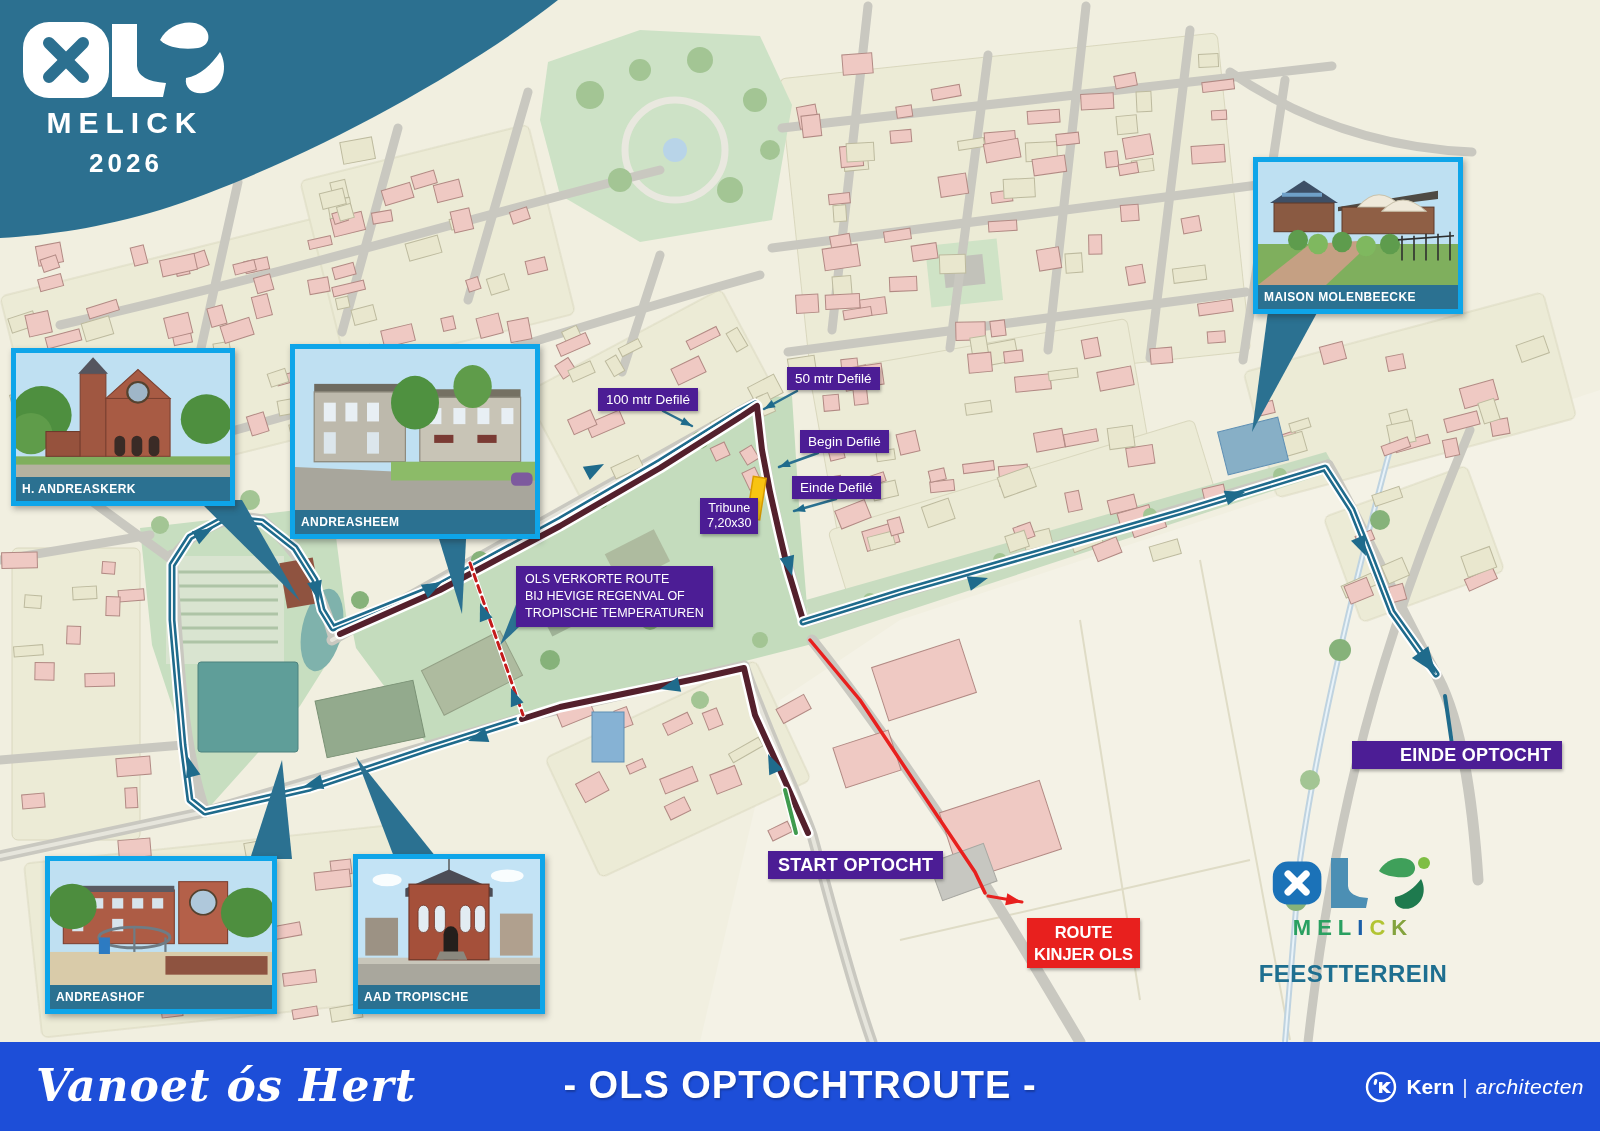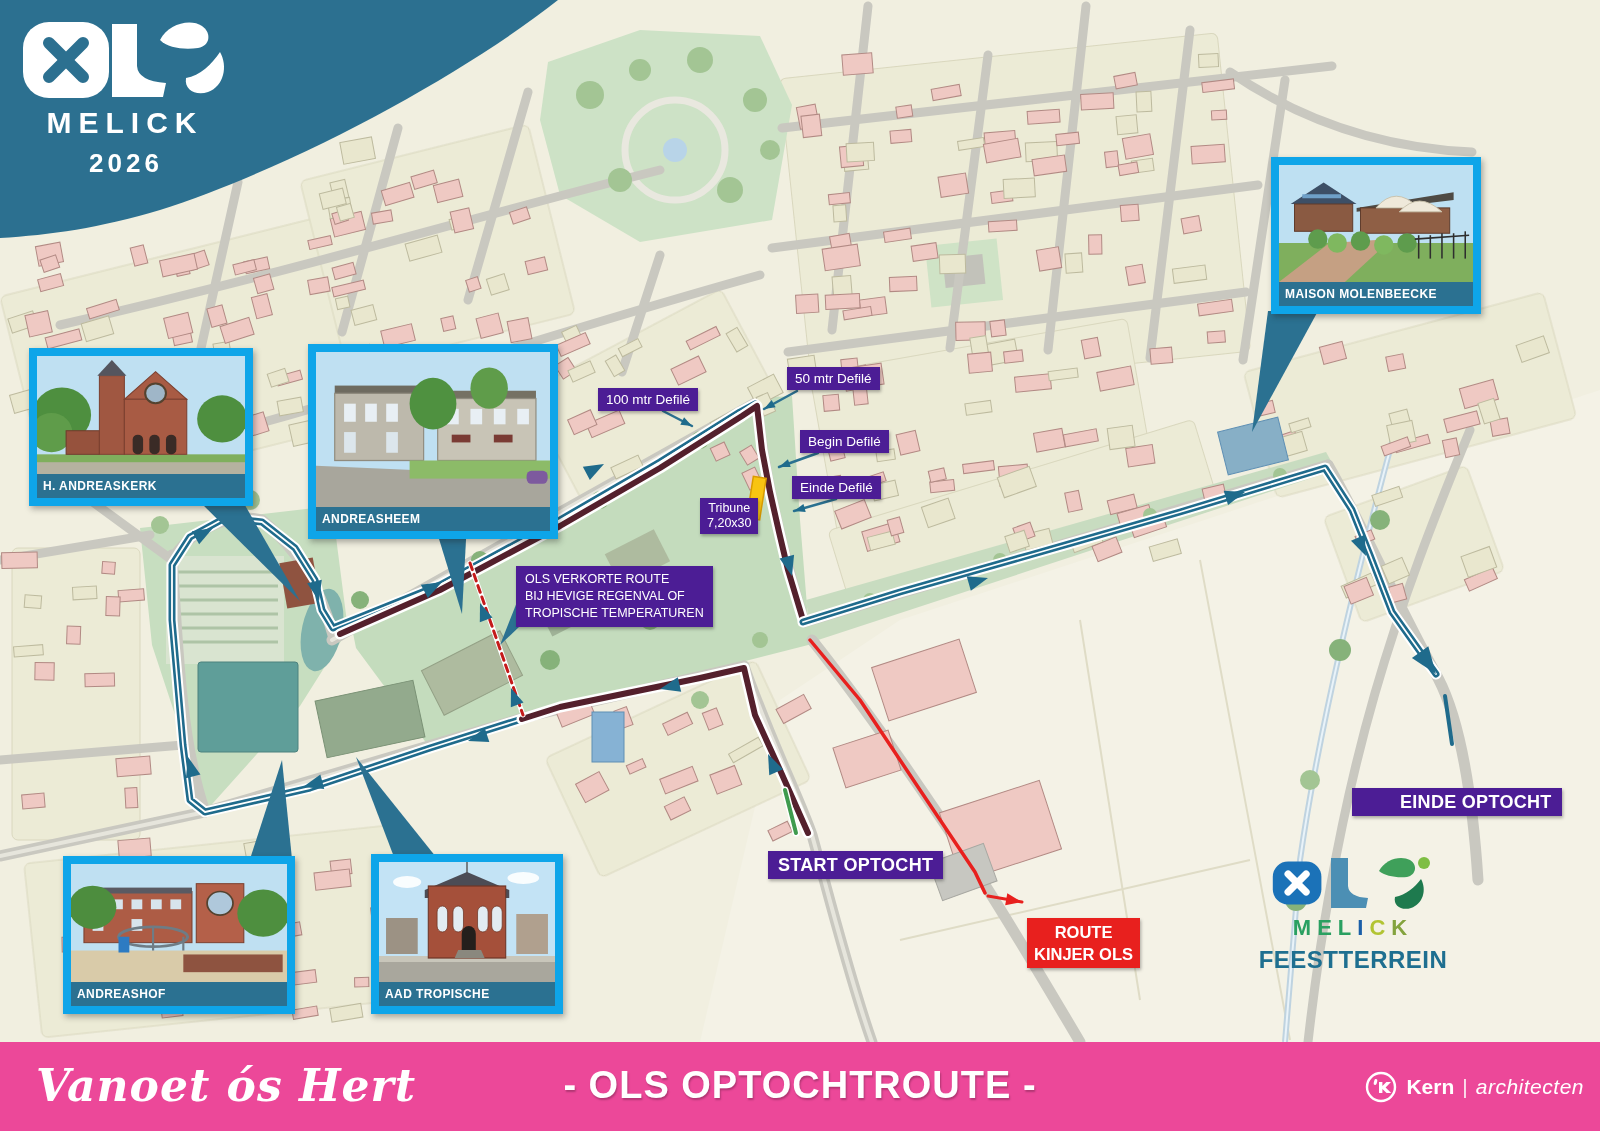--- a/index.html
+++ b/index.html
@@ -8,34 +8,34 @@
   #mapsvg{position:absolute;left:0;top:0;}
   
   .mlabel{position:absolute;background:#4c1d95;color:#fff;font-size:13.5px;line-height:17px;
           padding:3px 8px;white-space:nowrap;box-shadow:1px 2px 3px rgba(30,30,30,.35);}
   .mlabel.big{font-size:18px;font-weight:bold;line-height:22px;padding:3px 10px;letter-spacing:.3px;}
   .mlabel.small{font-size:12.5px;line-height:15px;text-align:center;padding:3px 7px;}
   .mlabel.multi{font-size:12.5px;line-height:17px;padding:5px 9px;}
   .mlabel.redbox{background:#E8201E;font-size:16.5px;font-weight:bold;line-height:22px;
                  text-align:center;padding:3px 7px;}
   
-  .inset{position:absolute;border:8px solid #0ea5e9;box-sizing:border-box;background:#2B7191;
-         box-shadow:2px 3px 6px rgba(30,30,30,.35);margin-left:18px;}
+  .inset{position:absolute;border:5px solid #0ea5e9;box-sizing:border-box;background:#2B7191;
+         box-shadow:2px 3px 6px rgba(30,30,30,.35);}
   .inset .ph{display:block;width:100%;height:calc(100% - 24px);}
   .inset .cap{height:24px;line-height:24px;background:#2B7191;color:#fff;font-size:12px;
               font-weight:bold;letter-spacing:.4px;padding-left:6px;white-space:nowrap;overflow:hidden;}
   
   
   
   .feest{position:absolute;left:1248px;top:854px;width:210px;text-align:center;}
   .feest-row1{display:flex;align-items:center;justify-content:center;gap:2px;height:58px;}
   .feest-melick{margin-top:4px;font-size:22px;font-weight:bold;letter-spacing:6px;line-height:24px;}
-  .feest-caption{margin-top:6px;font-size:24px;font-weight:bold;color:#1E6F90;letter-spacing:.5px;}
+  .feest-caption{margin-top:20px;font-size:24px;font-weight:bold;color:#1E6F90;letter-spacing:.5px;}
   
-  #footer{position:absolute;left:0;top:1042px;width:1600px;height:89px;background:#ec4899;color:#fff;}
+  #footer{position:absolute;left:0;top:1042px;width:1600px;height:89px;background:#1d4ed8;color:#fff;}
   #slogan{position:absolute;left:36px;top:18px;font-family:"DejaVu Serif",serif;
           font-style:italic;font-weight:bold;font-size:44px;letter-spacing:1px;}
   #foot-title{position:absolute;left:50%;transform:translateX(-50%);top:22px;
               font-size:38px;font-weight:bold;letter-spacing:1px;text-shadow:1px 2px 2px rgba(0,0,0,.25);}
   #credit{position:absolute;right:16px;top:28px;display:flex;align-items:center;gap:8px;}
   #credit .cb{font-size:21px;font-weight:bold;}
   #credit .cs{font-size:21px;font-weight:300;opacity:.9;}
   #credit .cl{font-size:21px;font-style:italic;font-weight:300;letter-spacing:.5px;}
 </style>
 </head>
@@ -539,21 +539,21 @@
 <div class="mlabel small" style="left:700px;top:498px;">
   <div>Tribune</div>
   <div>7,20x30</div>
 </div>
 <div class="mlabel multi" style="left:516px;top:566px;">
   <div>OLS VERKORTE ROUTE</div>
   <div>BIJ HEVIGE REGENVAL OF</div>
   <div>TROPISCHE TEMPERATUREN</div>
 </div>
 <div class="mlabel big" style="left:768px;top:851px;">START OPTOCHT</div>
-<div class="mlabel big" style="left:1352px;top:788px;padding-left:48px;">EINDE OPTOCHT</div>
+<div class="mlabel big" style="left:1352px;top:741px;padding-left:48px;">EINDE OPTOCHT</div>
 <div class="mlabel redbox" style="left:1027px;top:885px;margin-top:33px;">
   <div>ROUTE</div>
   <div>KINJER OLS</div>
 </div>
 
 <div class="inset" style="left:11px;top:348px;width:224px;height:158px;">
   <svg class="ph" viewBox="0 0 100 60" preserveAspectRatio="none">
     <rect width="100" height="60" fill="#BFE0F2"></rect>
     <rect y="50" width="100" height="5" fill="#7FAF5D"></rect>
     <rect y="54" width="100" height="6" fill="#B5B2A0"></rect>

